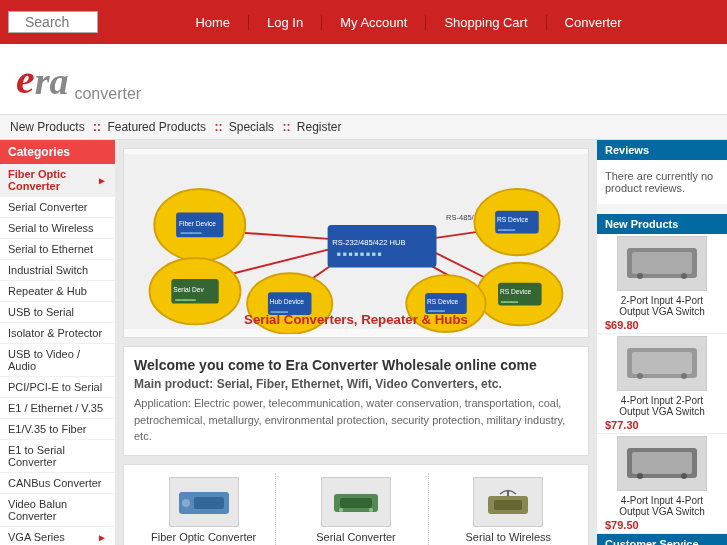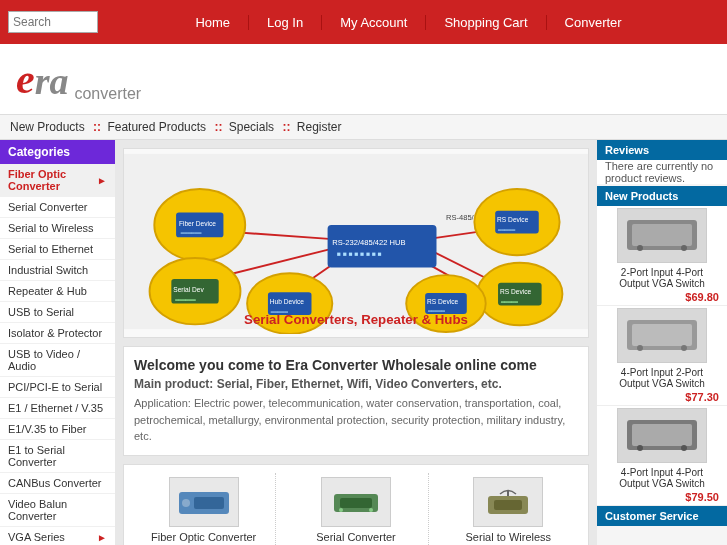--- a/index.html
+++ b/index.html
@@ -10,22 +10,22 @@
       background: #cc2222;
       display: flex;
       align-items: center;
       height: 44px;
       padding: 0 8px;
     }
     .search-input {
       width: 90px;
       height: 22px;
       border: 1px solid #aaa;
-      padding: 2px 4px;
-      font-size: 12px;
+      padding: 2px 16px;
+      font-size: 14px;
     }
     .top-nav {
       flex: 1;
       display: flex;
       justify-content: center;
       gap: 0;
     }
     .top-nav-item {
       color: white;
       text-decoration: none;
@@ -66,21 +66,21 @@
       background: #e8e8e8;
     }
 
     
     .sidebar {
       width: 115px;
       flex-shrink: 0;
       background: #fff;
     }
     .sidebar-header {
-      background: #6d28d9;
+      background: #ef4444;
       color: white;
       font-weight: bold;
       padding: 5px 8px;
       font-size: 12px;
     }
     .sidebar-item {
       padding: 4px 8px;
       font-size: 11px;
       color: #333;
       cursor: pointer;
@@ -171,25 +171,25 @@
       background: #f5f5f5;
     }
     .right-section-header {
       background: #0369a1;
       color: white;
       font-weight: bold;
       padding: 4px 8px;
       font-size: 11px;
     }
     .right-section-content {
-      padding: 0 8px;
+      padding: 10px 8px;
       font-size: 11px;
       color: #555;
       background: white;
-      margin-bottom: 2px;
+      margin-bottom: 10px;
     }
     .right-product {
       background: white;
       padding: 2px 8px;
       border-bottom: 1px solid #eee;
       text-align: center;
     }
     .right-product-img {
       width: 90px;
       height: 55px;
@@ -205,21 +205,21 @@
     .right-product-name {
       font-size: 10px;
       color: #333;
       margin-bottom: 2px;
       text-align: center;
     }
     .right-product-price {
       font-size: 11px;
       color: #cc2222;
       font-weight: bold;
-      text-align: right;
+      text-align: left;
     }
   </style>
 </head>
 <body>
 
 <div class="top-bar">
   <input class="search-input" type="text" placeholder="Search" style="">
   <div class="top-nav">
     <span class="top-nav-item">Home</span>
     <span class="top-nav-item">Log In</span>

